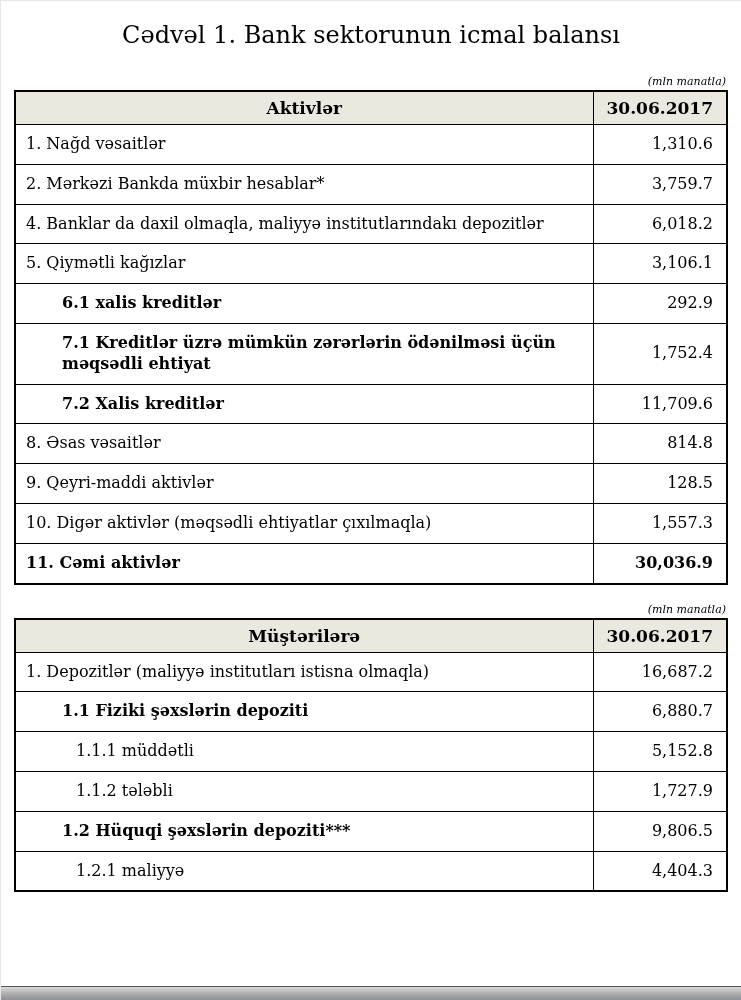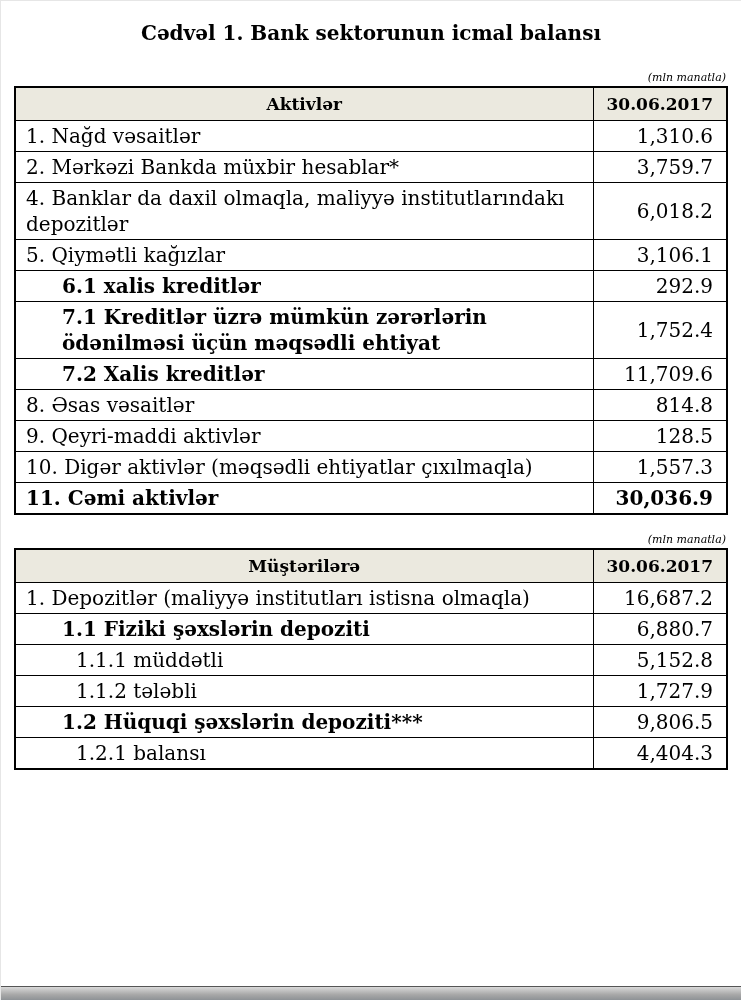--- a/index.html
+++ b/index.html
@@ -16,22 +16,22 @@
     box-sizing: border-box;
     width: 741px;
     height: 1000px;
     padding: 8px 13px 0 13px;
     position: relative;
     border-left: 1px solid #e6e6e6;
     border-top: 1px solid #e6e6e6;
   }
   .title {
     text-align: center;
-    font-weight: bold;
-    font-size: 20px;
+    font-weight: normal;
+    font-size: 24px;
     margin: 12px 0 0 0;
   }
   .unit-note {
     text-align: right;
     font-style: italic;
     font-size: 11px;
     margin: 26px 2px 2px 0;
   }
   .unit-note.second {
     margin-top: 18px;
@@ -47,23 +47,23 @@
   table.balance-table { border-width: 2px; }
   .col-value { width: 134px; }
   .balance-table th {
     background: var(--header-bg, #ebe9df);
     font-weight: bold;
     font-size: 17px;
     padding: 6px 4px;
     text-align: center;
   }
   .balance-table td {
-    font-size: 20px;
+    font-size: 16px;
     line-height: 1.3;
-    padding: 2px 10px;
+    padding: 9px 10px;
     vertical-align: middle;
   }
   .balance-table td.value {
     text-align: right;
     padding-right: 13px;
     white-space: nowrap;
   }
   .balance-table td.label.ind1 { padding-left: 46px; font-weight: bold; }
   .balance-table td.label.ind2 { padding-left: 60px; }
   .balance-table tr.bold td { font-weight: bold; }
@@ -173,21 +173,21 @@
         </tr>
         <tr>
           <td class="label ind2">1.1.2 tələbli</td>
           <td class="value">1,727.9</td>
         </tr>
         <tr>
           <td class="label ind1">1.2 Hüquqi şəxslərin depoziti***</td>
           <td class="value">9,806.5</td>
         </tr>
         <tr>
-          <td class="label ind2">1.2.1 balansı</td>
+          <td class="label ind2">1.2.1 maliyyə</td>
           <td class="value">4,404.3</td>
         </tr>
       </tbody>
   </table>
 
   <div class="bottom-shade"></div>
 
 </div>
 
 </body></html>

